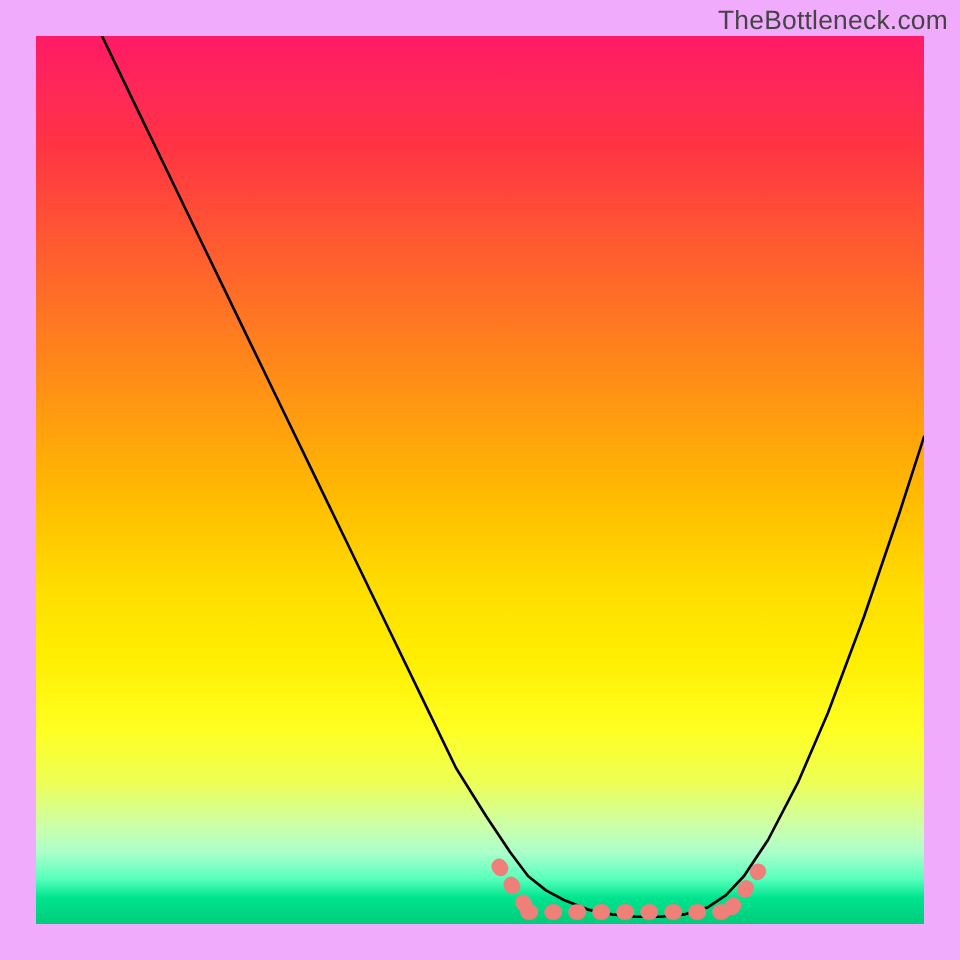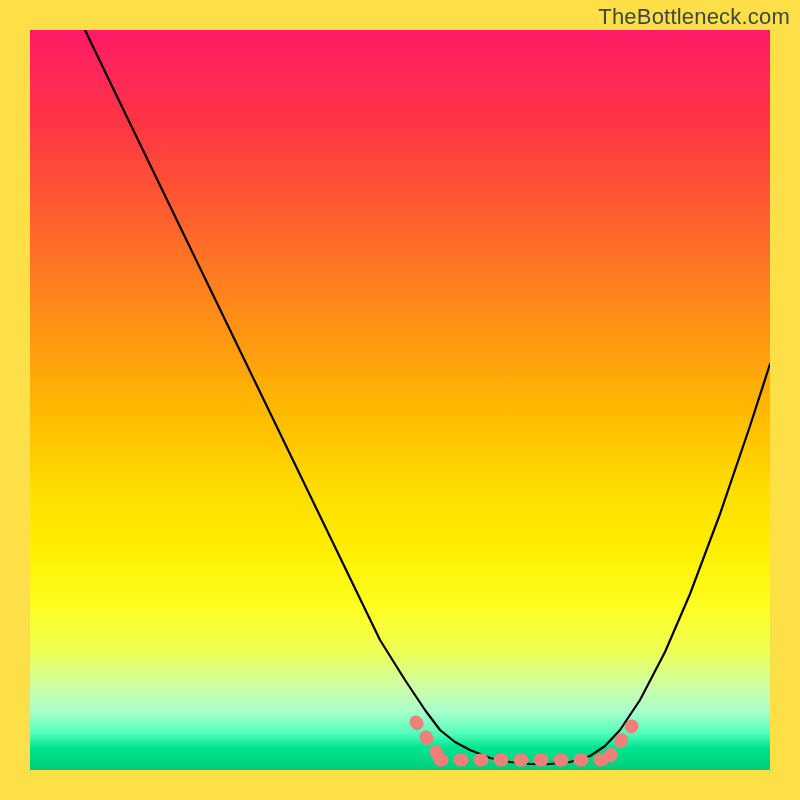--- a/index.html
+++ b/index.html
@@ -8,21 +8,21 @@
     width: 800px;
     height: 800px;
     overflow: hidden;
     background: #000;
     font-family: Arial, Helvetica, sans-serif;
   }
   .frame {
     position: relative;
     width: 800px;
     height: 800px;
-    background: #fde047;
+    background: #f0abfc;
   }
   .plot {
     position: absolute;
     left: 30px;
     top: 30px;
     width: 740px;
     height: 740px;
     
     background: linear-gradient(
       to bottom,

